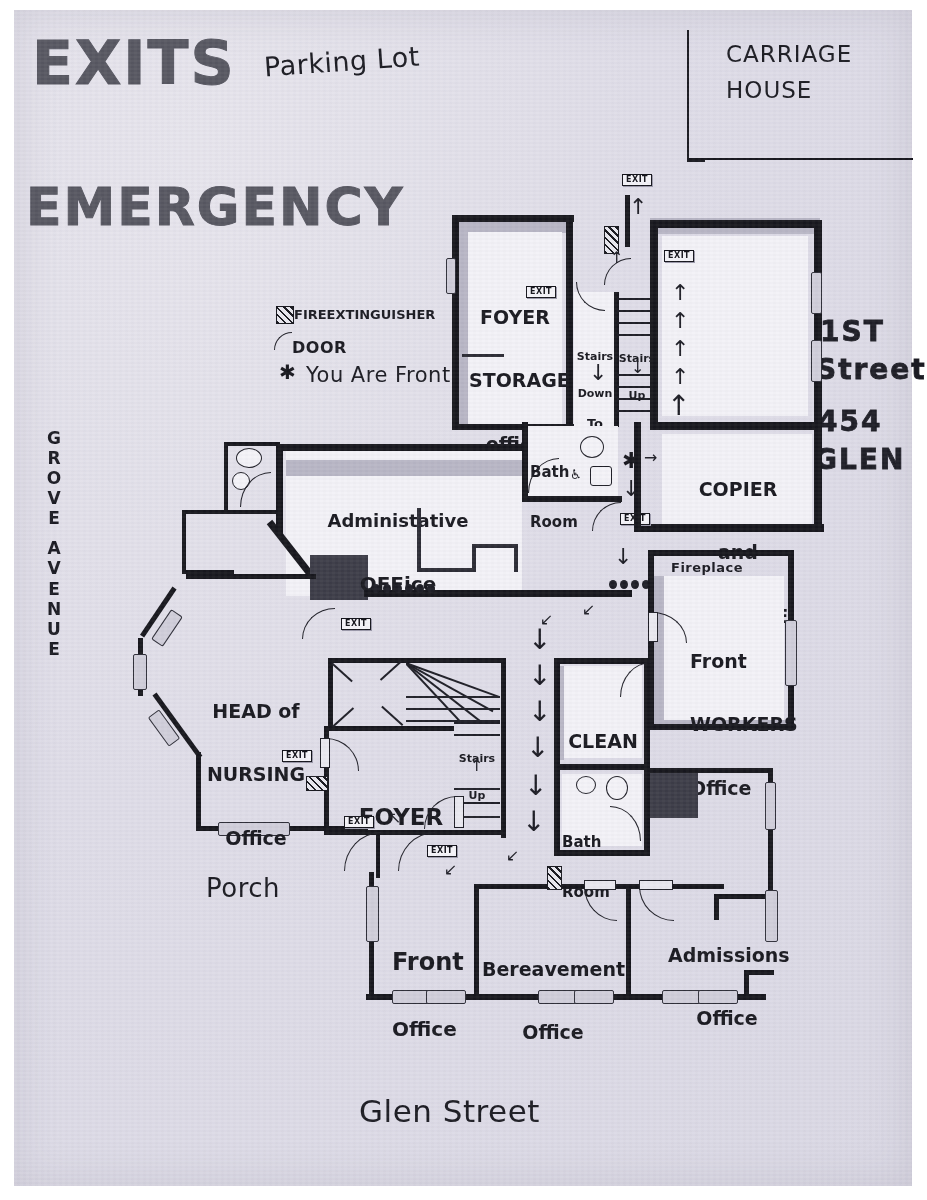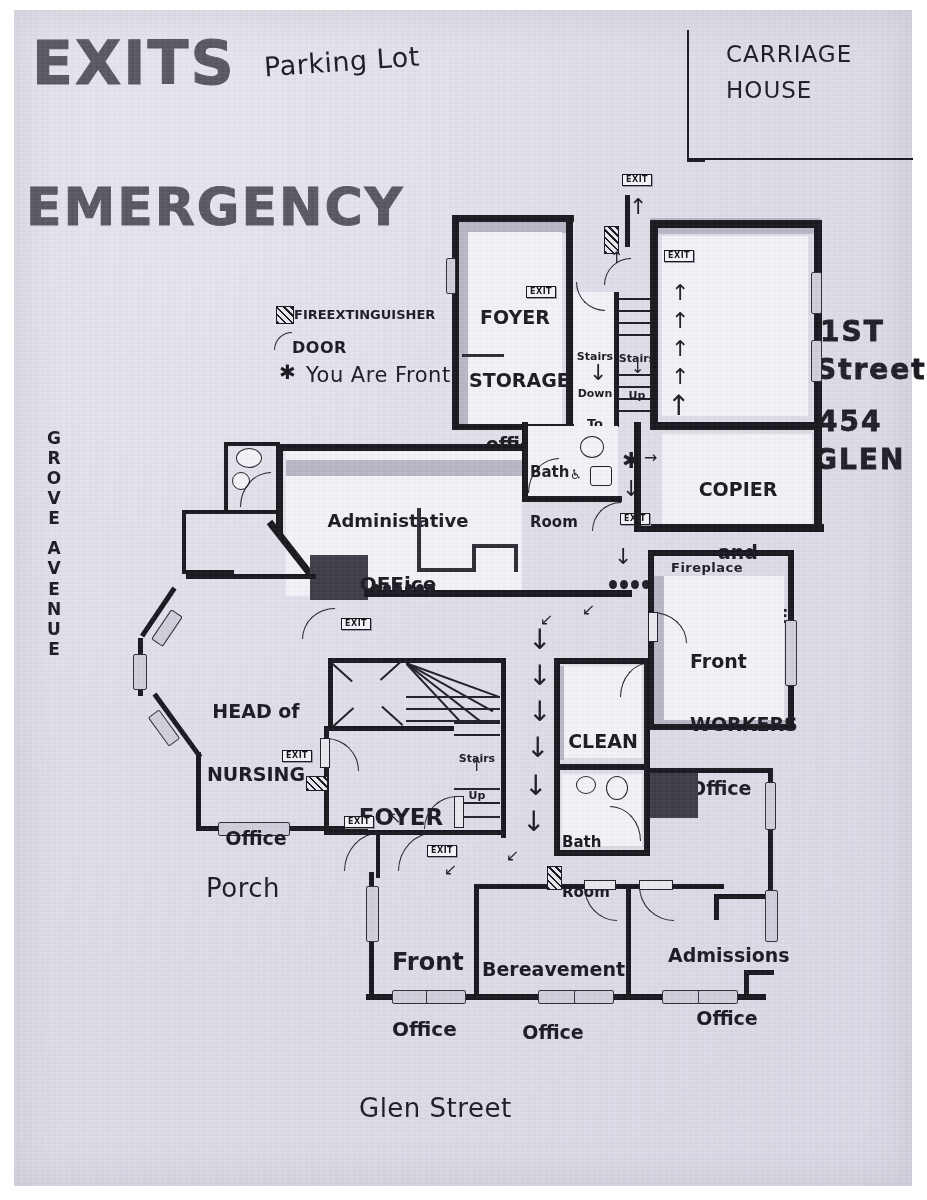--- a/index.html
+++ b/index.html
@@ -133,21 +133,21 @@
         <span>E</span>
         <span style="line-height: 0.6;">&nbsp;</span>
         <span>A</span>
         <span>V</span>
         <span>E</span>
         <span>N</span>
         <span>U</span>
         <span>E</span>
       </div>
 
-    <div class="mark hand" style="left:345px;top:1085px;font-size:26px;">Glen Street</div>
+    <div class="mark hand" style="left:345px;top:1085px;font-size:31px;">Glen Street</div>
 
     <div class="mark hand" style="left:192px;top:865px;font-size:26px;">Porch</div>
 
     <div class="wallshadow" style="left:440px;top:205px;width:118px;height:18px;"></div>
     <div class="room-fill" style="left:448px;top:222px;width:100px;height:195px;"></div>
     <div class="wallshadow" style="left:440px;top:222px;width:14px;height:196px;"></div>
 
     <div class="wall" style="left:438px;top:205px;width:122px;height:7px;"></div>
     <div class="wall" style="left:438px;top:205px;width:7px;height:215px;"></div>
     <div class="wall" style="left:552px;top:205px;width:7px;height:215px;"></div>

